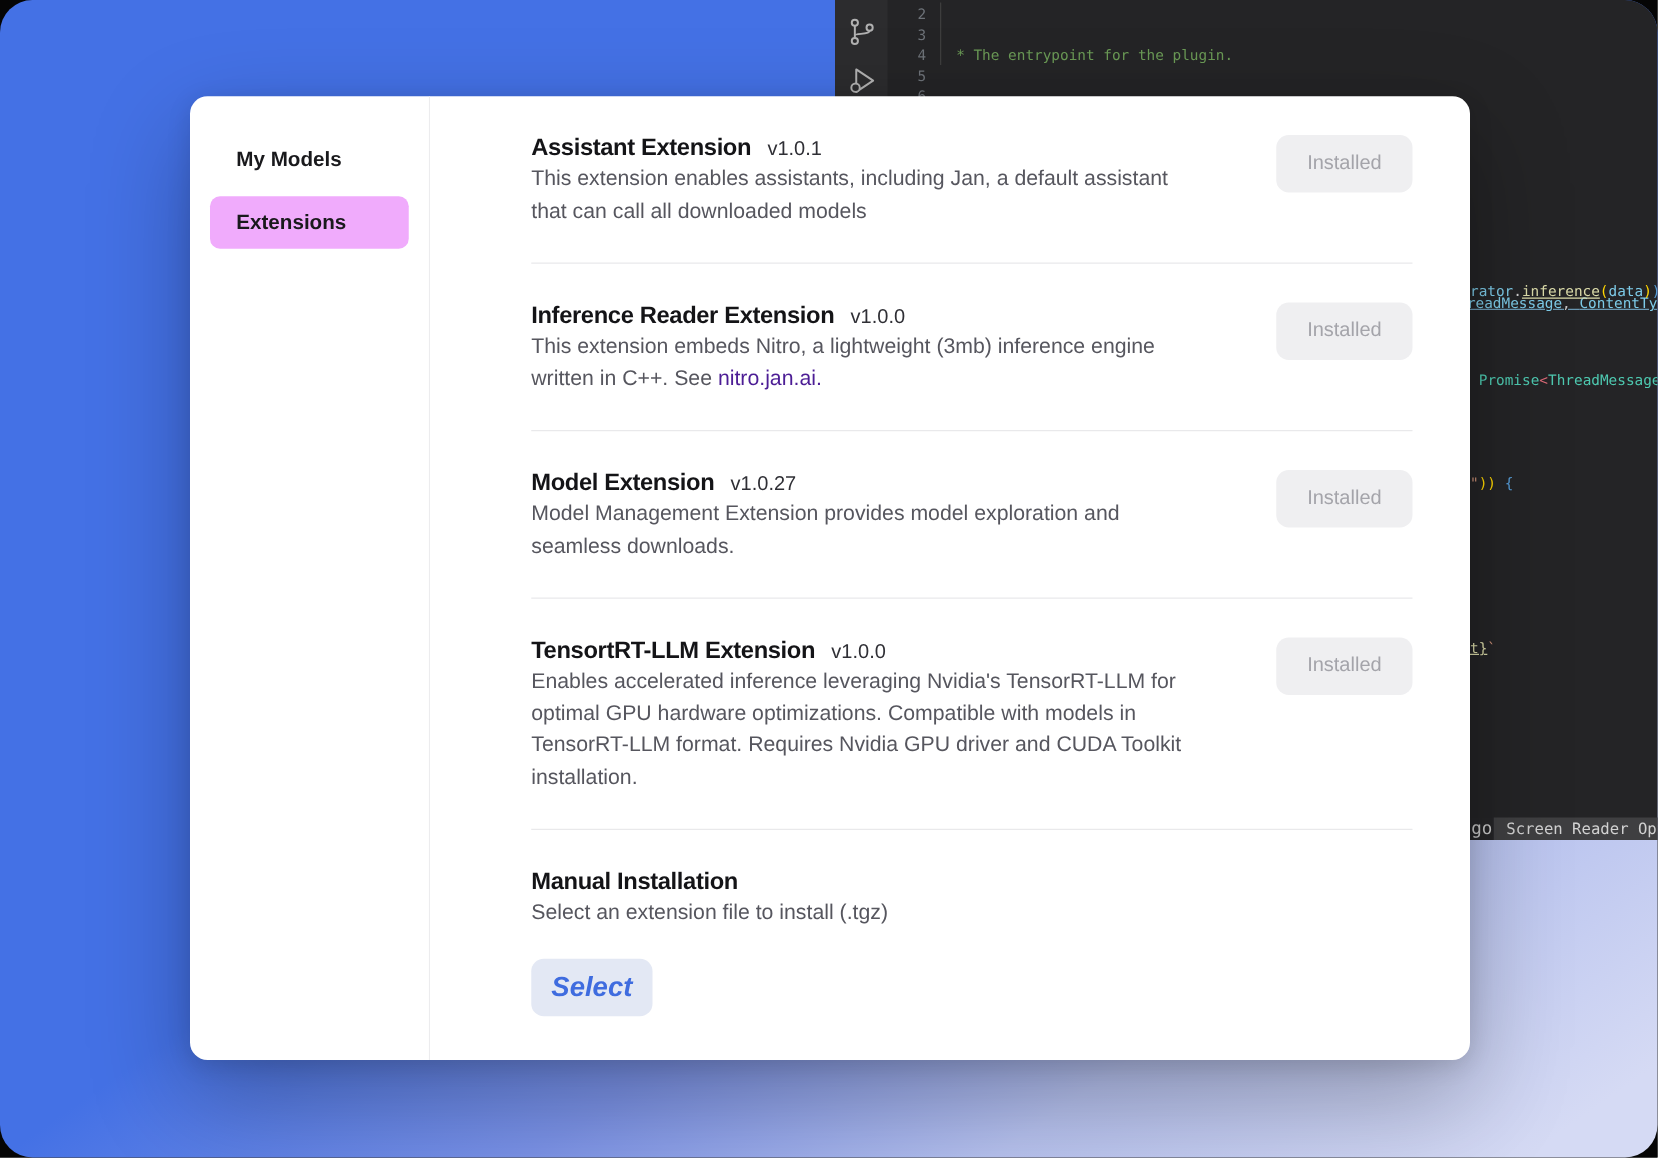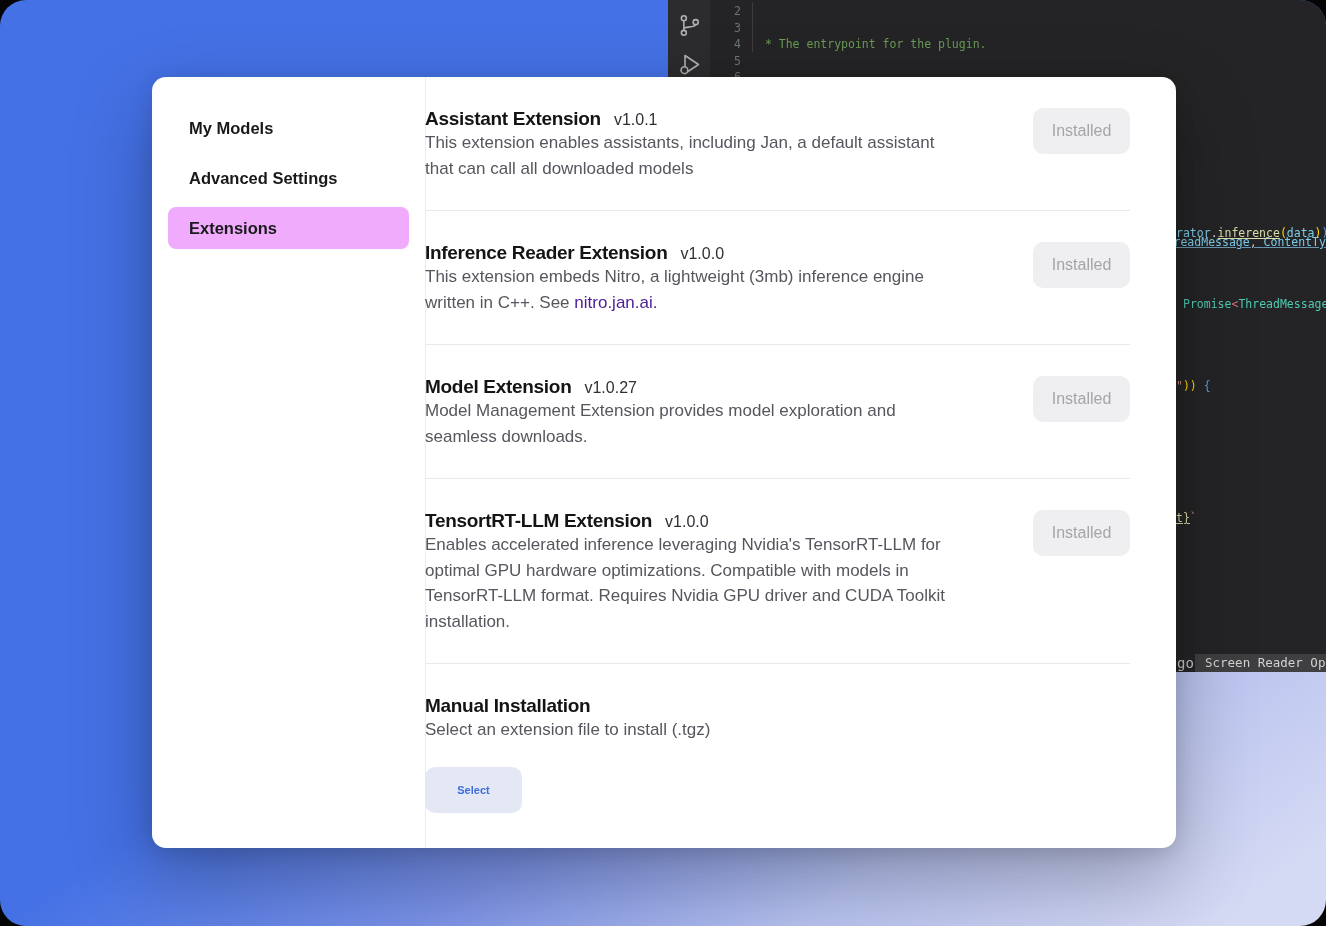--- a/index.html
+++ b/index.html
@@ -41,39 +41,39 @@
   .tok-u       { text-decoration:underline; text-decoration-color:rgba(130,190,225,.75); }
   .statusbar { position:absolute; left:0; bottom:0; width:100%; height:18px; background:#252527; }
   .sb-left { position:absolute; left:509px; top:0; line-height:18px; font-size:14px; color:#c8c8c8; }
   .sb-box  { position:absolute; left:527px; right:0; top:0; bottom:0; background:#3f3f41;
              line-height:18px; font-size:12.5px; color:#d2d2d2; padding:0 10px;
              white-space:nowrap; overflow:hidden; }
 
   
   .modal { position:absolute; left:152px; top:77px; width:1024px; height:771px; background:#ffffff;
            border-radius:14px; box-shadow:0 30px 80px rgba(0,0,0,.28),0 4px 20px rgba(0,0,0,.12); }
-  .sidebar { position:absolute; left:0; top:0; width:274px; height:100%;
+  .sidebar { position:absolute; left:0; top:0; width:192px; height:100%;
              border-right:1px solid #ececee; padding-top:30px; border-radius:14px 0 0 14px; }
   .nav-item { height:42px; margin:0 16px 8px 16px; border-radius:8px; display:flex; align-items:center;
               padding:0 21px; font-size:16.5px; font-weight:700; color:#19191c; cursor:pointer; }
   .nav-item.active { background:#f0abfc; }
   .content { position:absolute; left:239px; right:0; top:0; bottom:0; padding:0 46px 0 34px; overflow:hidden; }
   .entry { display:flex; justify-content:space-between; gap:24px; padding:31px 0 29px 0;
            border-bottom:1px solid #e9e9eb; }
   .entry.last { border-bottom:none;flex-direction:column; }
   .ext-title { display:flex; align-items:baseline; gap:13px; }
   .ext-name { font-size:19px; font-weight:700; color:#141417; letter-spacing:-.3px; }
   .ext-version { font-size:16px; color:#2f2f35; }
   .ext-desc { font-size:17px; line-height:25.5px; color:#56565e;
               max-width:592px; white-space:pre-line; }
   .ext-link { color:#4c1d95; cursor:pointer; }
   .btn { flex-shrink:0; align-self:flex-start; height:46px; border:none; border-radius:10px;
          font-family:inherit; cursor:pointer; }
-  .btn-installed { width:97px; background:#efeff1; color:#a4a4aa; font-size:16px; }
-  .btn-select { width:97px; background:#e3e8f4; color:#3f6cdf; font-size:11px; font-weight:700; }
+  .btn-installed { width:109px; background:#efeff1; color:#a4a4aa; font-size:16px; }
+  .btn-select { width:97px; background:#e3e8f4; color:#3f6cdf; font-size:22px; font-weight:700;font-style:italic; }
 </style>
 </head>
 <body>
 
 <div class="window">
 
   <div class="editor">
     <div class="activity-bar">
       <svg class="ab-icon" viewBox="0 0 24 24" fill="none" stroke="#c9c9c9" stroke-width="1.4">
         <circle cx="7" cy="5.5" r="2.2"></circle>
@@ -109,23 +109,20 @@
     <div class="statusbar">
       <span class="sb-left">go</span>
       <span class="sb-box">Screen Reader Optimize</span>
     </div>
   </div>
 
   <div class="modal">
     <div class="sidebar">
       <div class="nav-item">
         <span>My Models</span>
-      </div>
-      <div class="nav-item">
-        <span>Advanced Settings</span>
       </div>
       <div class="nav-item active">
         <span>Extensions</span>
       </div>
     </div>
 
     <div class="content">
 
       <div class="entry">
         <div>

